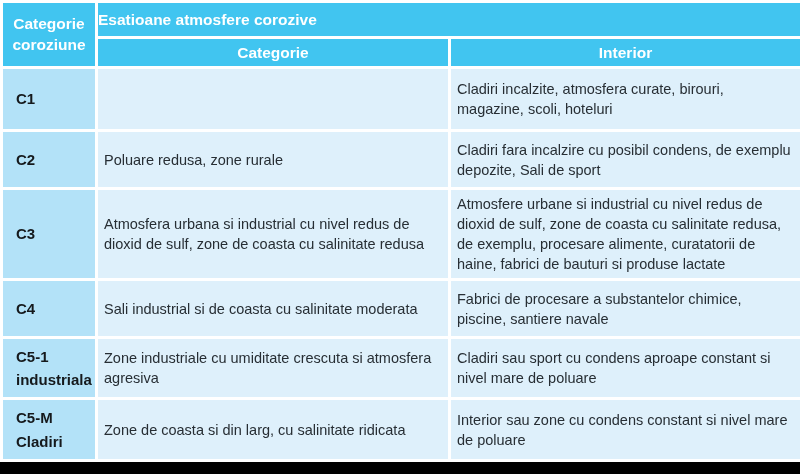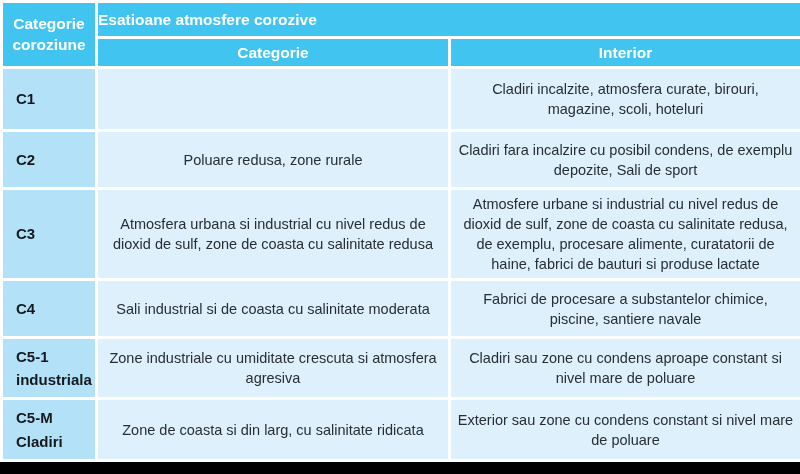--- a/index.html
+++ b/index.html
@@ -60,21 +60,20 @@
     font-size:15px;
     text-align:left;
     padding-left:13px;
     white-space:pre-line;
     line-height:1.55;
   }
   .body-cell{
     background:var(--cell-blue);
     color:var(--body-text);
     font-size:14.5px;
-    text-align:center;
     padding:4px 6px;
     line-height:1.38;
   }
   .black-bar{
     width:800px;
     height:31px;
     background:var(--bottom-bar);
   }
 </style>
 </head>
@@ -115,24 +114,24 @@
     </tr>
     <tr style="height:58px">
       <th class="cat-cell">C4</th>
       <td class="body-cell">Sali industrial si de coasta cu salinitate moderata</td>
       <td class="body-cell">Fabrici de procesare a substantelor chimice, piscine, santiere navale</td>
     </tr>
     <tr style="height:61px">
       <th class="cat-cell">C5-1
 industriala</th>
       <td class="body-cell">Zone industriale cu umiditate crescuta si atmosfera agresiva</td>
-      <td class="body-cell">Cladiri sau zone cu condens aproape constant si nivel mare de poluare</td>
+      <td class="body-cell">Cladiri sau sport cu condens aproape constant si nivel mare de poluare</td>
     </tr>
     <tr style="height:62px">
       <th class="cat-cell">C5-M
 Cladiri</th>
       <td class="body-cell">Zone de coasta si din larg, cu salinitate ridicata</td>
-      <td class="body-cell">Exterior sau zone cu condens constant si nivel mare de poluare</td>
+      <td class="body-cell">Interior sau zone cu condens constant si nivel mare de poluare</td>
     </tr>
   </tbody>
 </table>
 
 <div class="black-bar"></div>
 
 </body></html>

